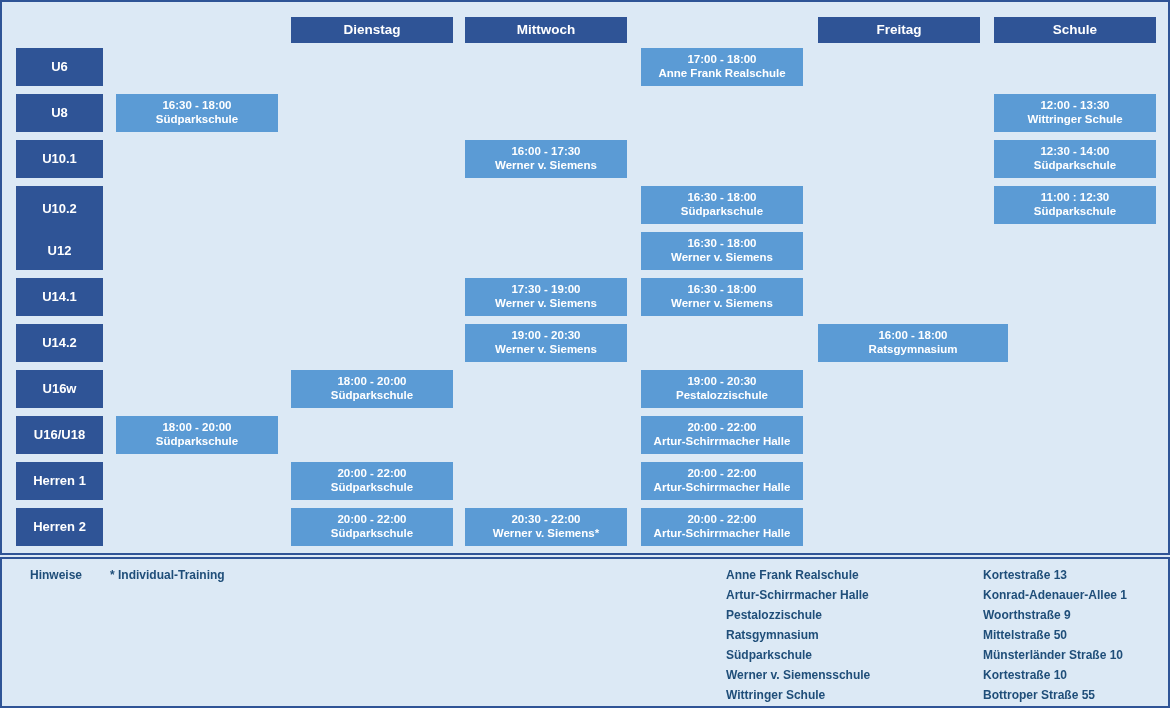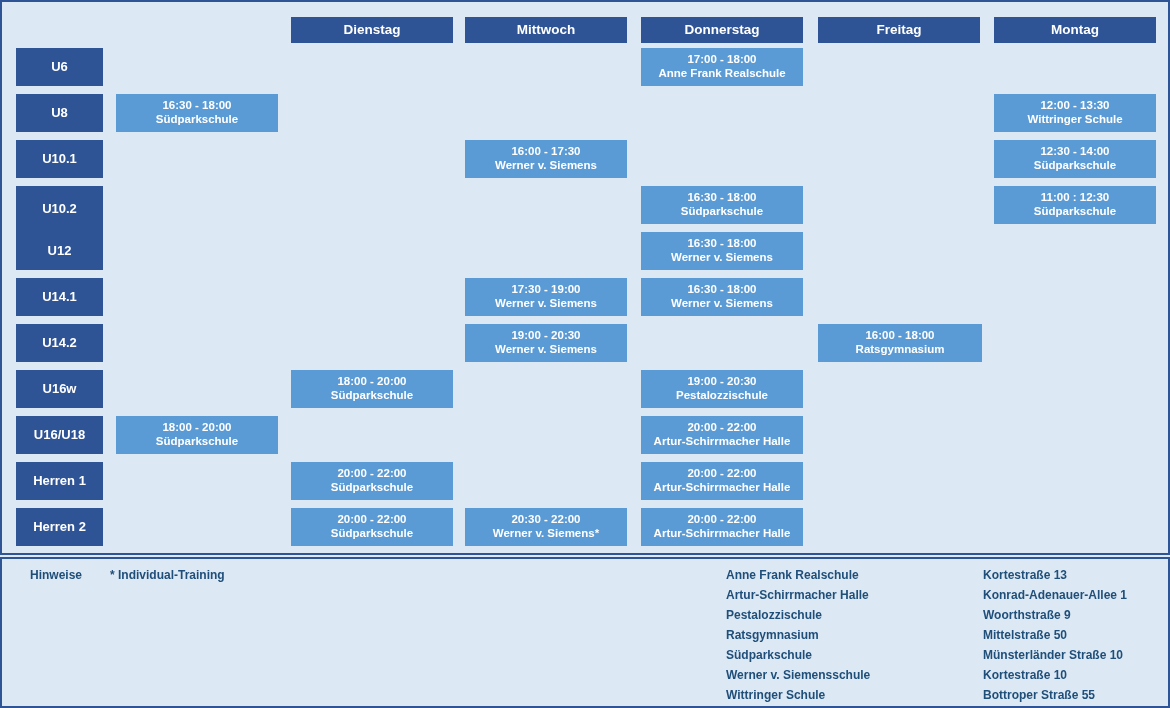--- a/index.html
+++ b/index.html
@@ -75,23 +75,22 @@
 </style>
 </head>
 <body>
 
 <div class="page">
 
   <div class="panel" id="schedule-panel">
     <div class="grid" id="schedule-grid">
         <div class="cell day-header" style="left: 289px; top: 15px; width: 162px; height: 26px;">Dienstag</div>
         <div class="cell day-header" style="left: 463px; top: 15px; width: 162px; height: 26px;">Mittwoch</div>
-        <div class="cell day-header" style="left: 639px; top: 15px; width: 162px; height: 26px;">Donnerstag</div>
         <div class="cell day-header" style="left: 816px; top: 15px; width: 162px; height: 26px;">Freitag</div>
-        <div class="cell day-header" style="left: 992px; top: 15px; width: 162px; height: 26px;">Montag</div>
+        <div class="cell day-header" style="left: 992px; top: 15px; width: 162px; height: 26px;">Schule</div>
         <div class="cell row-label" style="left: 14px; top: 46px; width: 87px; height: 38px;">U6</div>
         <div class="cell row-label" style="left: 14px; top: 92px; width: 87px; height: 38px;">U8</div>
         <div class="cell row-label" style="left: 14px; top: 138px; width: 87px; height: 38px;">U10.1</div>
         <div class="cell row-label" style="left: 14px; top: 184px; width: 87px; height: 46px;">U10.2</div>
         <div class="cell row-label" style="left: 14px; top: 230px; width: 87px; height: 38px;">U12</div>
         <div class="cell row-label" style="left: 14px; top: 276px; width: 87px; height: 38px;">U14.1</div>
         <div class="cell row-label" style="left: 14px; top: 322px; width: 87px; height: 38px;">U14.2</div>
         <div class="cell row-label" style="left: 14px; top: 368px; width: 87px; height: 38px;">U16w</div>
         <div class="cell row-label" style="left: 14px; top: 414px; width: 87px; height: 38px;">U16/U18</div>
         <div class="cell row-label" style="left: 14px; top: 460px; width: 87px; height: 38px;">Herren 1</div>
@@ -133,21 +132,21 @@
           <span class="venue">Werner v. Siemens</span>
         </div>
         <div class="cell session" style="left: 639px; top: 276px; width: 162px; height: 38px;">
           <span class="time">16:30 - 18:00</span>
           <span class="venue">Werner v. Siemens</span>
         </div>
         <div class="cell session" style="left: 463px; top: 322px; width: 162px; height: 38px;">
           <span class="time">19:00 - 20:30</span>
           <span class="venue">Werner v. Siemens</span>
         </div>
-        <div class="cell session" style="left: 816px; top: 322px; width: 164px; height: 38px;">
+        <div class="cell session" style="left: 816px; top: 322px; width: 190px; height: 38px;">
           <span class="time">16:00 - 18:00</span>
           <span class="venue">Ratsgymnasium</span>
         </div>
         <div class="cell session" style="left: 289px; top: 368px; width: 162px; height: 38px;">
           <span class="time">18:00 - 20:00</span>
           <span class="venue">Südparkschule</span>
         </div>
         <div class="cell session" style="left: 639px; top: 368px; width: 162px; height: 38px;">
           <span class="time">19:00 - 20:30</span>
           <span class="venue">Pestalozzischule</span>

